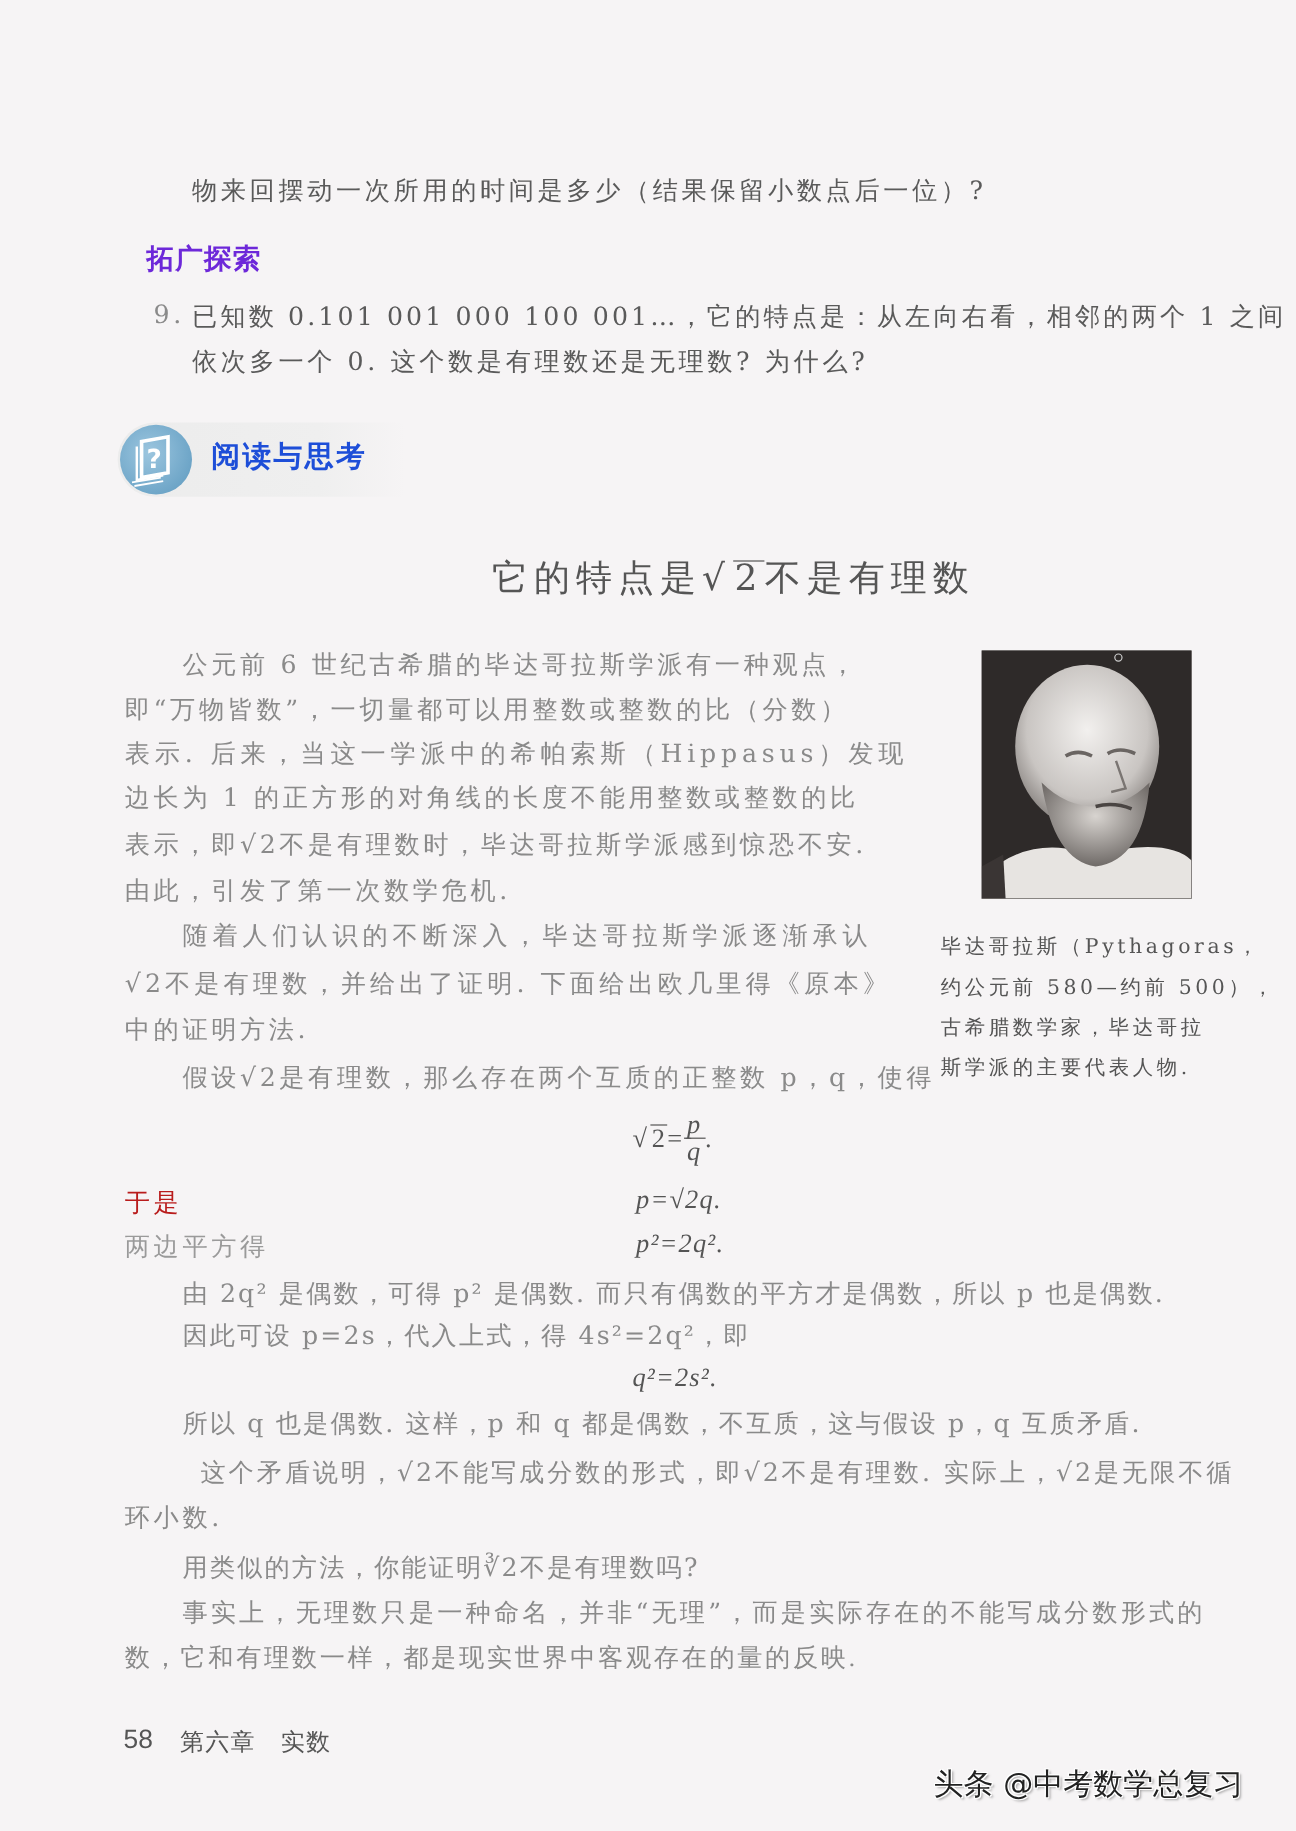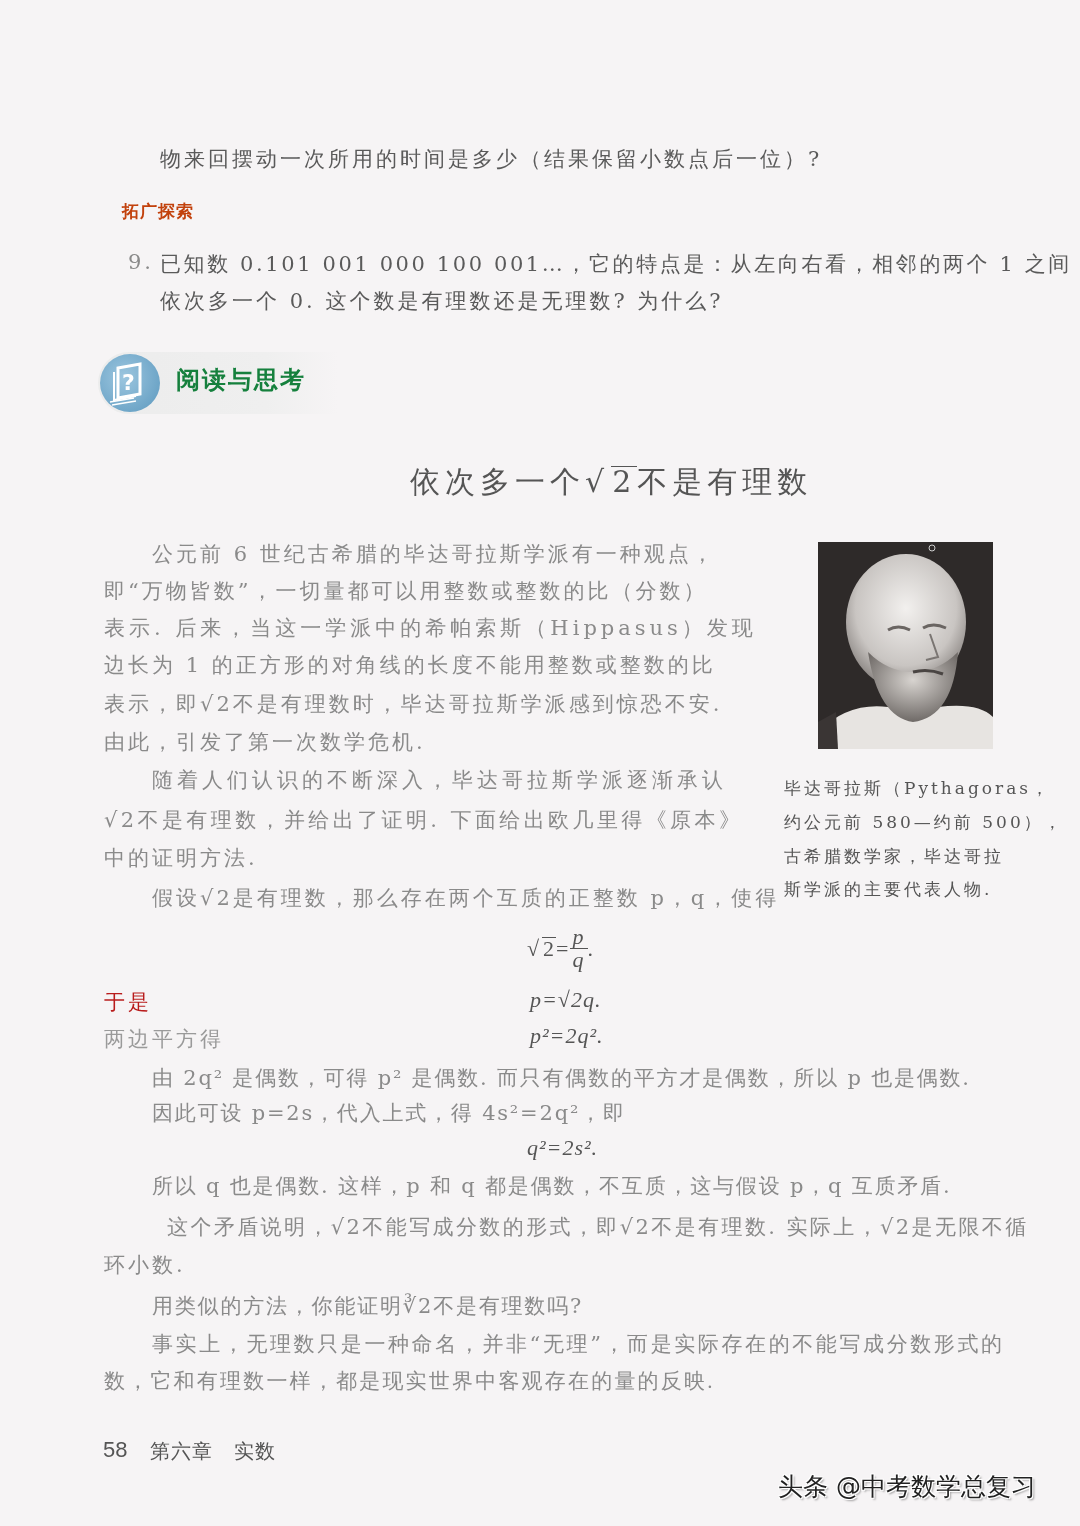--- a/index.html
+++ b/index.html
@@ -7,34 +7,34 @@
     width:1080px; height:1526px; overflow:hidden;
     background:#f6f4f5;
     font-family:"DejaVu Serif", "Liberation Serif", serif;
     color:#4a4a4a;
     position:relative;
   }
   .abs { position:absolute; }
   .txt { font-size:21px; letter-spacing:3px; white-space:nowrap; }
   .faint { color:#8a8a8a; }
   .mid { color:#5a5a5a; }
-  .heading-sans { font-family:"DejaVu Sans", "Liberation Sans", sans-serif; font-weight:bold; color:#c2410c; font-size:17px; letter-spacing:1px; }
+  .heading-sans { font-family:"DejaVu Sans", "Liberation Sans", sans-serif; font-weight:bold; color:#6d28d9; font-size:23px; letter-spacing:1px; }
   .section-banner {
     left:98px; top:352px; width:240px; height:62px;
     background:linear-gradient(90deg,#ececec 0%, #efefef 70%, rgba(246,244,245,0) 100%);
     border-radius:31px 0 0 31px;
   }
   .section-icon {
     left:100px; top:354px; width:60px; height:58px; border-radius:50%;
     background:radial-gradient(circle at 40% 40%, #9cc6df 0%, #6fa6c8 70%, #5e97bb 100%);
   }
   .section-icon svg { position:absolute; left:0; top:0; }
   .section-title {
     left:176px; top:364px; font-family:"DejaVu Sans","Liberation Sans",sans-serif;
-    font-size:24px; font-weight:bold; color:#15803d; letter-spacing:2px;
+    font-size:24px; font-weight:bold; color:#1d4ed8; letter-spacing:2px;
   }
   .article-title {
     left:410px; top:462px; font-size:30px; letter-spacing:5px; color:#555;
   }
   .portrait {
     left:818px; top:542px; width:175px; height:207px;
     background:#2e2a29; overflow:hidden;
   }
   .caption { font-size:17px; letter-spacing:3px; color:#555; }
   .sqrt { display:inline-block; border-top:1.5px solid currentColor; padding:0 1px; margin-left:2px; line-height:1; }
@@ -68,21 +68,21 @@
   <svg width="60" height="58" viewBox="0 0 60 58">
     <path d="M18 14 L40 10 L40 40 L18 44 Z" fill="none" stroke="#fff" stroke-width="3"></path>
     <path d="M14 18 L14 46 L36 42" fill="none" stroke="#fff" stroke-width="2"></path>
     <path d="M10 48 L34 44 M12 51 L36 47" stroke="#fff" stroke-width="1.5"></path>
     <text x="22" y="36" font-family="DejaVu Sans, sans-serif" font-size="22" font-weight="bold" fill="#fff">?</text>
   </svg>
 </div>
 <div class="abs section-title">阅读与思考</div>
 
 <div class="abs article-title">
-  <span>依次多一个</span><span>√</span><span class="sqrt">2</span><span>不是有理数</span>
+  <span>它的特点是</span><span>√</span><span class="sqrt">2</span><span>不是有理数</span>
 </div>
 
 <div class="abs txt faint" style="left:152px; top:540px;">公元前 6 世纪古希腊的毕达哥拉斯学派有一种观点，</div>
 <div class="abs txt faint" style="left:104px; top:577px;">即“万物皆数”，一切量都可以用整数或整数的比（分数）</div>
 <div class="abs txt faint" style="left:104px; top:614px; letter-spacing:4px;">表示. 后来，当这一学派中的希帕索斯（Hippasus）发现</div>
 <div class="abs txt faint" style="left:104px; top:651px;">边长为 1 的正方形的对角线的长度不能用整数或整数的比</div>
 <div class="abs txt faint" style="left:104px; top:690px;">表示，即√2不是有理数时，毕达哥拉斯学派感到惊恐不安.</div>
 <div class="abs txt faint" style="left:104px; top:728px;">由此，引发了第一次数学危机.</div>
 
 <div class="abs txt faint" style="left:152px; top:766px; letter-spacing:4px;">随着人们认识的不断深入，毕达哥拉斯学派逐渐承认</div>

